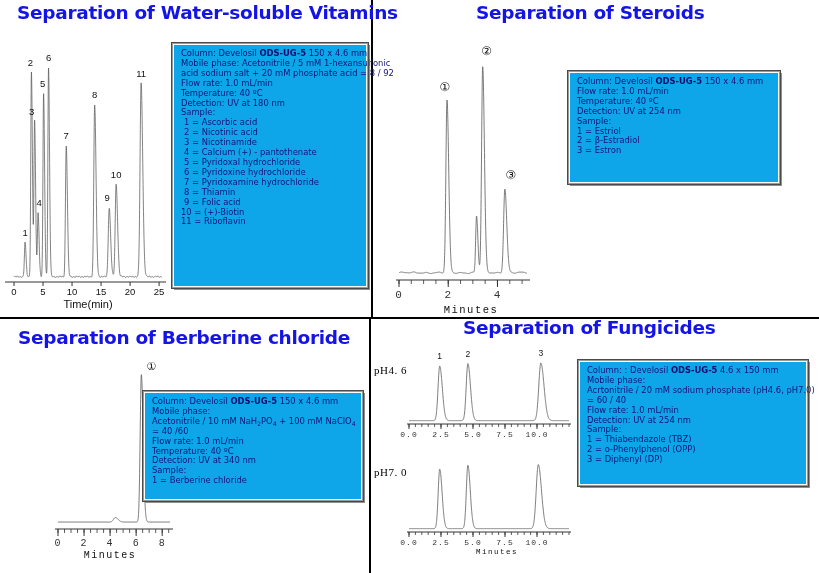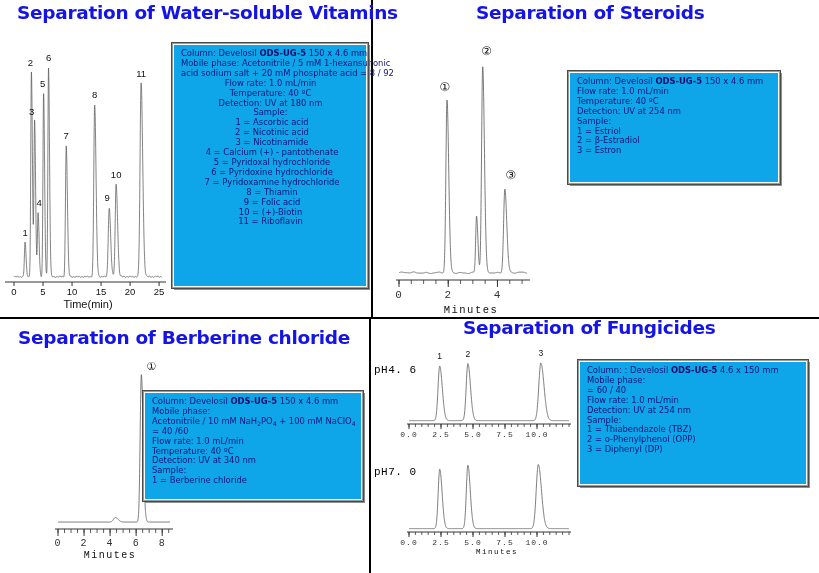--- a/index.html
+++ b/index.html
@@ -39,32 +39,32 @@
   .infobox b{color:#0d0d6e;font-weight:bold;}
   .infobox sub{font-size:.72em;vertical-align:-0.25em;}
 
   
   svg{display:block;overflow:visible;}
   .cg-label{font-family:"Liberation Sans",sans-serif;fill:#111;}
   .ax-num{font-family:"Liberation Sans",sans-serif;fill:#111;}
   .ax-num-mono{font-family:"Liberation Mono",monospace;fill:#333;letter-spacing:1px;}
   .ax-title{font-family:"Liberation Sans",sans-serif;fill:#111;}
   .ax-title-mono{font-family:"Liberation Mono",monospace;fill:#111;letter-spacing:1.5px;}
-  .ph-lab{position:absolute;font-family:Liberation Mono, monospace;font-size:11px;color:#000;letter-spacing:0.5px;white-space:nowrap;text-align:right;}
+  .ph-lab{position:absolute;font-family:Liberation Serif, serif;font-size:11px;color:#000;letter-spacing:0.5px;white-space:nowrap;text-align:right;}
 </style>
 </head>
 <body>
 
 <div class="page">
 
   <div class="div-h"></div>
   <div class="div-v-top"></div>
   <div class="div-v-bot"></div>
 
-  <div class="panel" style="left:0;top:0;width:344px;height:317px;text-align:center;">
+  <div class="panel" style="left:0;top:0;width:344px;height:317px;">
     <div class="ptitle" style="left:17px;top:2px;font-size:18.5px;">Separation of Water-soluble Vitamins</div>
 
     <svg id="svg-vitamins" style="position:absolute;left:0;top:20px;" width="180" height="300">
         <polyline points="14.00,256.71 14.11,256.49 14.21,256.30 14.32,256.14 14.42,256.04 14.53,255.99 14.63,256.00 14.74,256.06 14.85,256.15 14.95,256.25 15.06,256.35 15.16,256.44 15.27,256.51 15.37,256.55 15.48,256.58 15.59,256.60 15.69,256.61 15.80,256.63 15.90,256.67 16.01,256.71 16.11,256.77 16.22,256.82 16.33,256.87 16.43,256.88 16.54,256.86 16.64,256.80 16.75,256.69 16.85,256.55 16.96,256.38 17.07,256.21 17.17,256.06 17.28,255.94 17.38,255.87 17.49,255.86 17.59,255.92 17.70,256.03 17.81,256.19 17.91,256.37 18.02,256.56 18.12,256.74 18.23,256.89 18.33,257.00 18.44,257.07 18.55,257.11 18.65,257.13 18.76,257.12 18.86,257.11 18.97,257.11 19.07,257.12 19.18,257.13 19.29,257.14 19.39,257.15 19.50,257.14 19.60,257.10 19.71,257.03 19.81,256.93 19.92,256.81 20.03,256.68 20.13,256.55 20.24,256.44 20.34,256.37 20.45,256.35 20.55,256.39 20.66,256.49 20.77,256.64 20.87,256.81 20.98,257.00 21.08,257.18 21.19,257.33 21.29,257.44 21.40,257.49 21.51,257.49 21.61,257.44 21.72,257.36 21.82,257.26 21.93,257.14 22.03,257.04 22.14,256.95 22.25,256.87 22.35,256.81 22.46,256.75 22.56,256.68 22.67,256.60 22.77,256.50 22.88,256.35 22.99,256.16 23.09,255.91 23.20,255.59 23.30,255.19 23.41,254.68 23.51,254.00 23.62,253.12 23.73,251.96 23.83,250.47 23.94,248.59 24.04,246.29 24.15,243.58 24.25,240.51 24.36,237.18 24.47,233.74 24.57,230.38 24.68,227.34 24.78,224.83 24.89,223.05 24.99,222.14 25.10,222.06 25.21,222.42 25.31,223.19 25.42,224.33 25.52,225.81 25.63,227.56 25.73,229.52 25.84,231.63 25.95,233.82 26.05,236.04 26.16,238.25 26.26,240.40 26.37,242.47 26.47,244.44 26.58,246.30 26.69,248.02 26.79,249.60 26.90,251.04 27.00,252.30 27.11,253.40 27.21,254.31 27.32,255.04 27.43,255.60 27.53,255.99 27.64,256.24 27.74,256.37 27.85,256.41 27.95,256.40 28.06,256.37 28.17,256.34 28.27,256.32 28.38,256.34 28.48,256.38 28.59,256.44 28.69,256.51 28.80,256.58 28.91,256.61 29.01,256.60 29.12,256.50 29.22,256.29 29.33,255.89 29.43,255.23 29.54,254.19 29.65,252.57 29.75,250.17 29.86,246.67 29.96,241.76 30.07,235.08 30.17,226.28 30.28,215.09 30.39,201.38 30.49,185.19 30.60,166.84 30.70,146.90 30.81,126.24 30.91,105.97 31.02,87.34 31.13,71.61 31.23,59.96 31.34,53.29 31.44,51.98 31.55,53.86 31.65,58.03 31.76,64.34 31.87,72.58 31.97,82.45 32.08,93.64 32.18,105.79 32.29,118.56 32.39,131.57 32.50,144.48 32.61,156.93 32.71,168.61 32.82,179.17 32.92,188.31 33.03,195.69 33.13,201.02 33.24,204.01 33.35,204.41 33.45,202.05 33.56,196.88 33.66,188.99 33.77,178.67 33.87,166.44 33.98,153.01 34.09,139.26 34.19,126.22 34.30,114.93 34.40,106.35 34.51,101.25 34.61,100.11 34.72,101.65 34.83,104.85 34.93,109.61 35.04,115.79 35.14,123.19 35.25,131.60 35.35,140.77 35.46,150.46 35.57,160.41 35.67,170.40 35.78,180.20 35.88,189.63 35.99,198.50 36.09,206.67 36.20,214.00 36.31,220.38 36.41,225.70 36.52,229.89 36.62,232.87 36.73,234.59 36.83,235.00 36.94,234.11 37.05,231.95 37.15,228.62 37.26,224.29 37.36,219.20 37.47,213.67 37.57,208.06 37.68,202.80 37.79,198.29 37.89,194.92 38.00,192.98 38.10,192.65 38.21,193.32 38.31,194.62 38.42,196.53 38.53,198.99 38.63,201.94 38.74,205.31 38.84,209.01 38.95,212.95 39.05,217.02 39.16,221.13 39.27,225.18 39.37,229.08 39.48,232.77 39.58,236.18 39.69,239.27 39.79,242.02 39.90,244.44 40.01,246.54 40.11,248.34 40.22,249.89 40.32,251.21 40.43,252.35 40.53,253.33 40.64,254.17 40.75,254.89 40.85,255.50 40.96,255.98 41.06,256.34 41.17,256.55 41.27,256.61 41.38,256.48 41.49,256.14 41.59,255.52 41.70,254.54 41.80,253.08 41.91,250.95 42.01,247.93 42.12,243.76 42.23,238.13 42.33,230.73 42.44,221.32 42.54,209.72 42.65,195.93 42.75,180.13 42.86,162.78 42.97,144.56 43.07,126.39 43.18,109.36 43.28,94.61 43.39,83.21 43.49,76.04 43.60,73.68 43.71,74.88 43.81,78.14 43.92,83.34 44.02,90.29 44.13,98.75 44.23,108.45 44.34,119.08 44.45,130.35 44.55,141.97 44.66,153.64 44.76,165.14 44.87,176.25 44.97,186.79 45.08,196.64 45.19,205.69 45.29,213.90 45.40,221.21 45.50,227.64 45.61,233.20 45.71,237.93 45.82,241.89 45.93,245.15 46.03,247.78 46.14,249.84 46.24,251.39 46.35,252.48 46.45,253.11 46.56,253.23 46.67,252.77 46.77,251.57 46.88,249.42 46.98,246.03 47.09,241.07 47.19,234.21 47.30,225.11 47.41,213.52 47.51,199.33 47.62,182.63 47.72,163.75 47.83,143.33 47.93,122.26 48.04,101.68 48.15,82.85 48.25,67.08 48.36,55.52 48.46,49.05 48.57,48.02 48.67,50.10 48.78,54.49 48.89,61.02 48.99,69.47 49.10,79.57 49.20,91.01 49.31,103.46 49.41,116.57 49.52,130.02 49.63,143.49 49.73,156.69 49.84,169.37 49.94,181.32 50.05,192.37 50.15,202.42 50.26,211.39 50.37,219.27 50.47,226.06 50.58,231.83 50.68,236.66 50.79,240.64 50.89,243.90 51.00,246.53 51.11,248.67 51.21,250.39 51.32,251.79 51.42,252.94 51.53,253.88 51.63,254.65 51.74,255.28 51.85,255.77 51.95,256.15 52.06,256.43 52.16,256.61 52.27,256.73 52.37,256.78 52.48,256.80 52.59,256.79 52.69,256.78 52.80,256.78 52.90,256.78 53.01,256.79 53.11,256.79 53.22,256.79 53.33,256.77 53.43,256.72 53.54,256.64 53.64,256.54 53.75,256.43 53.85,256.33 53.96,256.24 54.07,256.19 54.17,256.19 54.28,256.25 54.38,256.36 54.49,256.53 54.59,256.73 54.70,256.94 54.81,257.14 54.91,257.32 55.02,257.46 55.12,257.53 55.23,257.56 55.33,257.53 55.44,257.46 55.55,257.36 55.65,257.26 55.76,257.15 55.86,257.07 55.97,257.00 56.07,256.95 56.18,256.91 56.29,256.87 56.39,256.83 56.50,256.78 56.60,256.72 56.71,256.64 56.81,256.55 56.92,256.48 57.03,256.42 57.13,256.39 57.24,256.41 57.34,256.47 57.45,256.58 57.55,256.73 57.66,256.89 57.77,257.06 57.87,257.20 57.98,257.30 58.08,257.35 58.19,257.34 58.29,257.27 58.40,257.15 58.51,256.99 58.61,256.81 58.72,256.63 58.82,256.47 58.93,256.34 59.03,256.24 59.14,256.18 59.25,256.15 59.35,256.15 59.46,256.15 59.56,256.16 59.67,256.15 59.77,256.15 59.88,256.13 59.99,256.12 60.09,256.13 60.20,256.16 60.30,256.22 60.41,256.32 60.51,256.45 60.62,256.61 60.73,256.77 60.83,256.92 60.94,257.04 61.04,257.12 61.15,257.14 61.25,257.10 61.36,257.00 61.47,256.86 61.57,256.70 61.68,256.52 61.78,256.36 61.89,256.24 61.99,256.16 62.10,256.13 62.21,256.15 62.31,256.21 62.42,256.29 62.52,256.40 62.63,256.50 62.73,256.59 62.84,256.66 62.95,256.72 63.05,256.77 63.16,256.80 63.26,256.84 63.37,256.87 63.47,256.89 63.58,256.89 63.69,256.83 63.79,256.69 63.90,256.39 64.00,255.88 64.11,255.07 64.21,253.87 64.32,252.17 64.43,249.86 64.53,246.83 64.64,242.96 64.74,238.15 64.85,232.31 64.95,225.38 65.06,217.37 65.17,208.33 65.27,198.40 65.38,187.80 65.48,176.84 65.59,165.90 65.69,155.43 65.80,145.91 65.91,137.81 66.01,131.56 66.12,127.53 66.22,125.94 66.33,126.33 66.43,127.79 66.54,130.28 66.65,133.74 66.75,138.09 66.86,143.22 66.96,149.00 67.07,155.29 67.17,161.97 67.28,168.87 67.39,175.89 67.49,182.90 67.60,189.80 67.70,196.51 67.81,202.96 67.91,209.10 68.02,214.89 68.13,220.30 68.23,225.31 68.34,229.89 68.44,234.05 68.55,237.76 68.65,241.03 68.76,243.87 68.87,246.29 68.97,248.33 69.08,250.01 69.18,251.39 69.29,252.49 69.39,253.37 69.50,254.08 69.61,254.64 69.71,255.09 69.82,255.46 69.92,255.74 70.03,255.96 70.13,256.12 70.24,256.21 70.35,256.25 70.45,256.24 70.56,256.19 70.66,256.13 70.77,256.06 70.87,256.02 70.98,256.01 71.09,256.05 71.19,256.15 71.30,256.29 71.40,256.48 71.51,256.70 71.61,256.92 71.72,257.12 71.83,257.29 71.93,257.40 72.04,257.46 72.14,257.47 72.25,257.42 72.35,257.35 72.46,257.25 72.57,257.14 72.67,257.05 72.78,256.98 72.88,256.92 72.99,256.89 73.09,256.87 73.20,256.85 73.31,256.82 73.41,256.78 73.52,256.73 73.62,256.66 73.73,256.60 73.83,256.54 73.94,256.51 74.05,256.51 74.15,256.56 74.26,256.65 74.36,256.78 74.47,256.94 74.57,257.11 74.68,257.27 74.79,257.40 74.89,257.49 75.00,257.51 75.10,257.47 75.21,257.37 75.31,257.23 75.42,257.05 75.53,256.86 75.63,256.68 75.74,256.52 75.84,256.40 75.95,256.32 76.05,256.27 76.16,256.25 76.27,256.25 76.37,256.25 76.48,256.25 76.58,256.25 76.69,256.24 76.79,256.22 76.90,256.21 77.01,256.22 77.11,256.25 77.22,256.32 77.32,256.41 77.43,256.54 77.53,256.68 77.64,256.82 77.75,256.95 77.85,257.04 77.96,257.07 78.06,257.05 78.17,256.98 78.27,256.85 78.38,256.68 78.49,256.50 78.59,256.32 78.70,256.17 78.80,256.05 78.91,255.99 79.01,255.98 79.12,256.01 79.23,256.09 79.33,256.19 79.44,256.30 79.54,256.40 79.65,256.50 79.75,256.57 79.86,256.64 79.97,256.69 80.07,256.74 80.18,256.81 80.28,256.88 80.39,256.98 80.49,257.09 80.60,257.20 80.71,257.30 80.81,257.38 80.92,257.42 81.02,257.42 81.13,257.36 81.23,257.25 81.34,257.10 81.45,256.93 81.55,256.74 81.66,256.58 81.76,256.45 81.87,256.37 81.97,256.34 82.08,256.38 82.19,256.46 82.29,256.59 82.40,256.73 82.50,256.87 82.61,257.00 82.71,257.10 82.82,257.17 82.93,257.21 83.03,257.22 83.14,257.21 83.24,257.20 83.35,257.19 83.45,257.19 83.56,257.19 83.67,257.20 83.77,257.20 83.88,257.19 83.98,257.14 84.09,257.06 84.19,256.94 84.30,256.79 84.41,256.61 84.51,256.42 84.62,256.24 84.72,256.09 84.83,255.98 84.93,255.94 85.04,255.95 85.15,256.03 85.25,256.15 85.36,256.31 85.46,256.48 85.57,256.64 85.67,256.77 85.78,256.86 85.89,256.91 85.99,256.92 86.10,256.89 86.20,256.83 86.31,256.77 86.41,256.70 86.52,256.65 86.63,256.61 86.73,256.58 86.84,256.56 86.94,256.53 87.05,256.50 87.15,256.44 87.26,256.37 87.37,256.27 87.47,256.17 87.58,256.06 87.68,255.98 87.79,255.93 87.89,255.92 88.00,255.98 88.11,256.09 88.21,256.25 88.32,256.45 88.42,256.67 88.53,256.88 88.63,257.07 88.74,257.21 88.85,257.31 88.95,257.34 89.06,257.32 89.16,257.26 89.27,257.17 89.37,257.07 89.48,256.97 89.59,256.89 89.69,256.82 89.80,256.79 89.90,256.77 90.01,256.76 90.11,256.75 90.22,256.74 90.33,256.71 90.43,256.67 90.54,256.62 90.64,256.58 90.75,256.54 90.85,256.54 90.96,256.56 91.07,256.63 91.17,256.73 91.28,256.85 91.38,256.98 91.49,257.07 91.59,257.11 91.70,257.06 91.81,256.87 91.91,256.50 92.02,255.93 92.12,255.09 92.23,253.95 92.33,252.45 92.44,250.52 92.55,248.08 92.65,245.03 92.76,241.27 92.86,236.68 92.97,231.17 93.07,224.62 93.18,216.97 93.29,208.21 93.39,198.34 93.50,187.47 93.60,175.75 93.71,163.43 93.81,150.80 93.92,138.22 94.03,126.11 94.13,114.89 94.24,104.97 94.34,96.73 94.45,90.52 94.55,86.57 94.66,85.06 94.77,85.48 94.87,86.91 94.98,89.30 95.08,92.61 95.19,96.79 95.29,101.78 95.40,107.51 95.51,113.90 95.61,120.87 95.72,128.32 95.82,136.13 95.93,144.20 96.03,152.41 96.14,160.65 96.25,168.80 96.35,176.77 96.46,184.46 96.56,191.81 96.67,198.77 96.77,205.29 96.88,211.36 96.99,216.97 97.09,222.12 97.20,226.82 97.30,231.08 97.41,234.90 97.51,238.30 97.62,241.30 97.73,243.90 97.83,246.12 97.94,247.99 98.04,249.54 98.15,250.79 98.25,251.79 98.36,252.59 98.47,253.23 98.57,253.75 98.68,254.20 98.78,254.60 98.89,254.97 98.99,255.33 99.10,255.68 99.21,256.01 99.31,256.32 99.42,256.59 99.52,256.81 99.63,256.98 99.73,257.09 99.84,257.17 99.95,257.21 100.05,257.23 100.16,257.24 100.26,257.24 100.37,257.25 100.47,257.27 100.58,257.28 100.69,257.28 100.79,257.26 100.90,257.21 101.00,257.12 101.11,256.99 101.21,256.83 101.32,256.66 101.43,256.48 101.53,256.31 101.64,256.19 101.74,256.11 101.85,256.09 101.95,256.14 102.06,256.24 102.17,256.38 102.27,256.54 102.38,256.70 102.48,256.85 102.59,256.96 102.69,257.03 102.80,257.05 102.91,257.03 103.01,256.97 103.12,256.89 103.22,256.81 103.33,256.73 103.43,256.66 103.54,256.61 103.65,256.57 103.75,256.53 103.86,256.49 103.96,256.44 104.07,256.37 104.17,256.28 104.28,256.17 104.39,256.06 104.49,255.96 104.60,255.89 104.70,255.85 104.81,255.86 104.91,255.93 105.02,256.06 105.13,256.23 105.23,256.43 105.34,256.64 105.44,256.83 105.55,256.98 105.65,257.08 105.76,257.12 105.87,257.08 105.97,256.98 106.08,256.82 106.18,256.60 106.29,256.33 106.39,256.01 106.50,255.63 106.61,255.18 106.71,254.62 106.82,253.93 106.92,253.06 107.03,251.96 107.13,250.58 107.24,248.90 107.35,246.87 107.45,244.47 107.56,241.69 107.66,238.53 107.77,235.01 107.87,231.16 107.98,227.03 108.09,222.67 108.19,218.17 108.30,213.61 108.40,209.10 108.51,204.73 108.61,200.65 108.72,196.96 108.83,193.80 108.93,191.28 109.04,189.50 109.14,188.54 109.25,188.36 109.35,188.59 109.46,189.20 109.57,190.20 109.67,191.58 109.78,193.30 109.88,195.34 109.99,197.65 110.09,200.19 110.20,202.91 110.31,205.77 110.41,208.72 110.52,211.74 110.62,214.79 110.73,217.85 110.83,220.90 110.94,223.91 111.05,226.86 111.15,229.74 111.26,232.50 111.36,235.12 111.47,237.57 111.57,239.83 111.68,241.88 111.79,243.71 111.89,245.31 112.00,246.70 112.10,247.90 112.21,248.93 112.31,249.82 112.42,250.59 112.53,251.28 112.63,251.91 112.74,252.47 112.84,252.99 112.95,253.44 113.05,253.81 113.16,254.09 113.27,254.25 113.37,254.27 113.48,254.12 113.58,253.78 113.69,253.23 113.79,252.42 113.90,251.34 114.01,249.95 114.11,248.19 114.22,246.03 114.32,243.40 114.43,240.27 114.53,236.60 114.64,232.35 114.75,227.54 114.85,222.18 114.96,216.35 115.06,210.14 115.17,203.69 115.27,197.15 115.38,190.71 115.49,184.57 115.59,178.94 115.70,174.00 115.80,169.94 115.91,166.89 116.01,164.96 116.12,164.21 116.23,164.47 116.33,165.24 116.44,166.47 116.54,168.13 116.65,170.20 116.75,172.65 116.86,175.46 116.97,178.58 117.07,181.99 117.18,185.65 117.28,189.50 117.39,193.50 117.49,197.58 117.60,201.69 117.71,205.77 117.81,209.77 117.92,213.65 118.02,217.38 118.13,220.94 118.23,224.31 118.34,227.49 118.45,230.49 118.55,233.32 118.66,235.98 118.76,238.48 118.87,240.82 118.97,242.99 119.08,244.99 119.19,246.80 119.29,248.42 119.40,249.83 119.50,251.05 119.61,252.07 119.71,252.91 119.82,253.59 119.93,254.13 120.03,254.56 120.14,254.90 120.24,255.18 120.35,255.42 120.45,255.61 120.56,255.77 120.67,255.90 120.77,255.98 120.88,256.03 120.98,256.04 121.09,256.01 121.19,255.95 121.30,255.89 121.41,255.82 121.51,255.78 121.62,255.78 121.72,255.83 121.83,255.93 121.93,256.08 122.04,256.26 122.15,256.47 122.25,256.67 122.36,256.85 122.46,256.99 122.57,257.07 122.67,257.10 122.78,257.07 122.89,256.99 122.99,256.89 123.10,256.77 123.20,256.65 123.31,256.55 123.41,256.48 123.52,256.44 123.63,256.42 123.73,256.42 123.84,256.43 123.94,256.44 124.05,256.44 124.15,256.43 124.26,256.41 124.37,256.40 124.47,256.39 124.58,256.41 124.68,256.46 124.79,256.55 124.89,256.69 125.00,256.85 125.11,257.04 125.21,257.23 125.32,257.40 125.42,257.54 125.53,257.62 125.63,257.65 125.74,257.60 125.85,257.51 125.95,257.36 126.06,257.19 126.16,257.02 126.27,256.85 126.37,256.72 126.48,256.63 126.59,256.57 126.69,256.56 126.80,256.57 126.90,256.60 127.01,256.64 127.11,256.67 127.22,256.70 127.33,256.71 127.43,256.71 127.54,256.71 127.64,256.72 127.75,256.76 127.85,256.81 127.96,256.89 128.07,256.99 128.17,257.10 128.28,257.20 128.38,257.28 128.49,257.32 128.59,257.31 128.70,257.23 128.81,257.11 128.91,256.93 129.02,256.73 129.12,256.51 129.23,256.30 129.33,256.13 129.44,256.00 129.55,255.93 129.65,255.91 129.76,255.94 129.86,256.01 129.97,256.11 130.07,256.21 130.18,256.31 130.29,256.39 130.39,256.45 130.50,256.49 130.60,256.52 130.71,256.55 130.81,256.58 130.92,256.62 131.03,256.68 131.13,256.75 131.24,256.83 131.34,256.90 131.45,256.94 131.55,256.96 131.66,256.93 131.77,256.85 131.87,256.73 131.98,256.58 132.08,256.41 132.19,256.25 132.29,256.11 132.40,256.01 132.51,255.97 132.61,255.99 132.72,256.08 132.82,256.21 132.93,256.38 133.03,256.56 133.14,256.74 133.25,256.90 133.35,257.03 133.46,257.13 133.56,257.18 133.67,257.21 133.77,257.22 133.88,257.21 133.99,257.21 134.09,257.22 134.20,257.23 134.30,257.25 134.41,257.26 134.51,257.25 134.62,257.22 134.73,257.16 134.83,257.07 134.94,256.94 135.04,256.79 135.15,256.64 135.25,256.50 135.36,256.40 135.47,256.34 135.57,256.33 135.68,256.39 135.78,256.50 135.89,256.65 135.99,256.83 136.10,257.00 136.21,257.16 136.31,257.28 136.42,257.35 136.52,257.37 136.63,257.34 136.73,257.26 136.84,257.15 136.95,257.03 137.05,256.89 137.16,256.75 137.26,256.60 137.37,256.43 137.47,256.24 137.58,256.00 137.69,255.68 137.79,255.25 137.90,254.69 138.00,253.96 138.11,253.04 138.21,251.89 138.32,250.47 138.43,248.74 138.53,246.65 138.64,244.12 138.74,241.10 138.85,237.48 138.95,233.20 139.06,228.16 139.17,222.28 139.27,215.51 139.38,207.81 139.48,199.18 139.59,189.66 139.69,179.32 139.80,168.29 139.91,156.72 140.01,144.83 140.12,132.84 140.22,121.01 140.33,109.60 140.43,98.90 140.54,89.16 140.65,80.65 140.75,73.60 140.86,68.19 140.96,64.59 141.07,62.90 141.17,62.94 141.28,63.88 141.39,65.64 141.49,68.21 141.60,71.58 141.70,75.70 141.81,80.52 141.91,85.98 142.02,92.00 142.13,98.50 142.23,105.38 142.34,112.55 142.44,119.92 142.55,127.42 142.65,134.97 142.76,142.52 142.87,150.01 142.97,157.39 143.08,164.64 143.18,171.73 143.29,178.62 143.39,185.27 143.50,191.67 143.61,197.78 143.71,203.57 143.82,209.01 143.92,214.09 144.03,218.79 144.13,223.12 144.24,227.08 144.35,230.68 144.45,233.94 144.56,236.90 144.66,239.58 144.77,242.00 144.87,244.17 144.98,246.12 145.09,247.85 145.19,249.36 145.30,250.65 145.40,251.73 145.51,252.61 145.61,253.31 145.72,253.83 145.83,254.21 145.93,254.48 146.04,254.67 146.14,254.81 146.25,254.94 146.35,255.07 146.46,255.21 146.57,255.37 146.67,255.56 146.78,255.74 146.88,255.93 146.99,256.10 147.09,256.24 147.20,256.35 147.31,256.44 147.41,256.49 147.52,256.53 147.62,256.56 147.73,256.59 147.83,256.63 147.94,256.69 148.05,256.75 148.15,256.81 148.26,256.86 148.36,256.88 148.47,256.86 148.57,256.80 148.68,256.70 148.79,256.55 148.89,256.39 149.00,256.21 149.10,256.05 149.21,255.93 149.31,255.85 149.42,255.84 149.53,255.88 149.63,255.99 149.74,256.14 149.84,256.32 149.95,256.51 150.05,256.69 150.16,256.84 150.27,256.96 150.37,257.03 150.48,257.08 150.58,257.09 150.69,257.09 150.79,257.09 150.90,257.08 151.01,257.09 151.11,257.10 151.22,257.12 151.32,257.13 151.43,257.12 151.53,257.09 151.64,257.03 151.75,256.93 151.85,256.81 151.96,256.68 152.06,256.55 152.17,256.44 152.27,256.36 152.38,256.34 152.49,256.38 152.59,256.48 152.70,256.62 152.80,256.80 152.91,256.99 153.01,257.17 153.12,257.33 153.23,257.44 153.33,257.50 153.44,257.51 153.54,257.46 153.65,257.39 153.75,257.29 153.86,257.18 153.97,257.07 154.07,256.98 154.18,256.91 154.28,256.85 154.39,256.80 154.49,256.75 154.60,256.68 154.71,256.60 154.81,256.51 154.92,256.40 155.02,256.29 155.13,256.19 155.23,256.12 155.34,256.08 155.45,256.09 155.55,256.16 155.66,256.27 155.76,256.42 155.87,256.59 155.97,256.77 156.08,256.92 156.19,257.04 156.29,257.10 156.40,257.11 156.50,257.05 156.61,256.95 156.71,256.82 156.82,256.66 156.93,256.51 157.03,256.38 157.14,256.28 157.24,256.21 157.35,256.17 157.45,256.15 157.56,256.16 157.67,256.17 157.77,256.17 157.88,256.17 157.98,256.16 158.09,256.15 158.19,256.15 158.30,256.17 158.41,256.22 158.51,256.30 158.62,256.42 158.72,256.58 158.83,256.76 158.93,256.95 159.04,257.12 159.15,257.26 159.25,257.36 159.36,257.39 159.46,257.37 159.57,257.28 159.67,257.15 159.78,256.99 159.89,256.83 159.99,256.68 160.10,256.55 160.20,256.47 160.31,256.44 160.41,256.44 160.52,256.49 160.63,256.55 160.73,256.63 160.84,256.70 160.94,256.76 161.05,256.81 161.15,256.85 161.26,256.88 161.37,256.91 161.47,256.95 161.58,257.02 161.68,257.10 161.79,257.20 161.89,257.31 162.00,257.42" fill="none" stroke="#5a5a5a" stroke-width="0.75" stroke-linejoin="round"></polyline>
         <line x1="5" y1="262" x2="166" y2="262" stroke="#333" stroke-width="1"></line>
         <line x1="14.00" y1="262" x2="14.00" y2="266" stroke="#333" stroke-width="1"></line>
         <text x="14.00" y="275" text-anchor="middle" font-size="9.5" class="ax-num">0</text>
         <line x1="43.02" y1="262" x2="43.02" y2="266" stroke="#333" stroke-width="1"></line>
         <text x="43.02" y="275" text-anchor="middle" font-size="9.5" class="ax-num">5</text>
         <line x1="72.04" y1="262" x2="72.04" y2="266" stroke="#333" stroke-width="1"></line>
@@ -300,20 +300,21 @@
         <line x1="138.00" y1="83" x2="138.00" y2="88" stroke="#333" stroke-width="1"></line>
         <text x="138.00" y="96" text-anchor="middle" font-size="8" class="ax-num-mono">10.0</text>
         <text x="98" y="105" text-anchor="middle" font-size="7.5" class="ax-title-mono">Minutes</text>
       </svg>
 
     <div class="infobox" style="left:207px;top:51px;width:230px;height:126px;font-size:8.4px;">
       <div class="ln">
         <span>Column: : Develosil </span><b>ODS-UG-5</b><span> 4.6 x 150 mm</span>
       </div>
       <div class="ln">Mobile phase:</div>
+      <div class="ln">Acrtonitrile / 20 mM sodium phosphate (pH4.6, pH7.0)</div>
       <div class="ln">= 60 / 40</div>
       <div class="ln">Flow rate: 1.0 mL/min</div>
       <div class="ln">Detection: UV at 254 nm</div>
       <div class="ln">Sample:</div>
       <div class="ln">1 = Thiabendazole (TBZ)</div>
       <div class="ln">2 = o-Phenylphenol (OPP)</div>
       <div class="ln">3 = Diphenyl (DP)</div>
     </div>
   </div>
 

